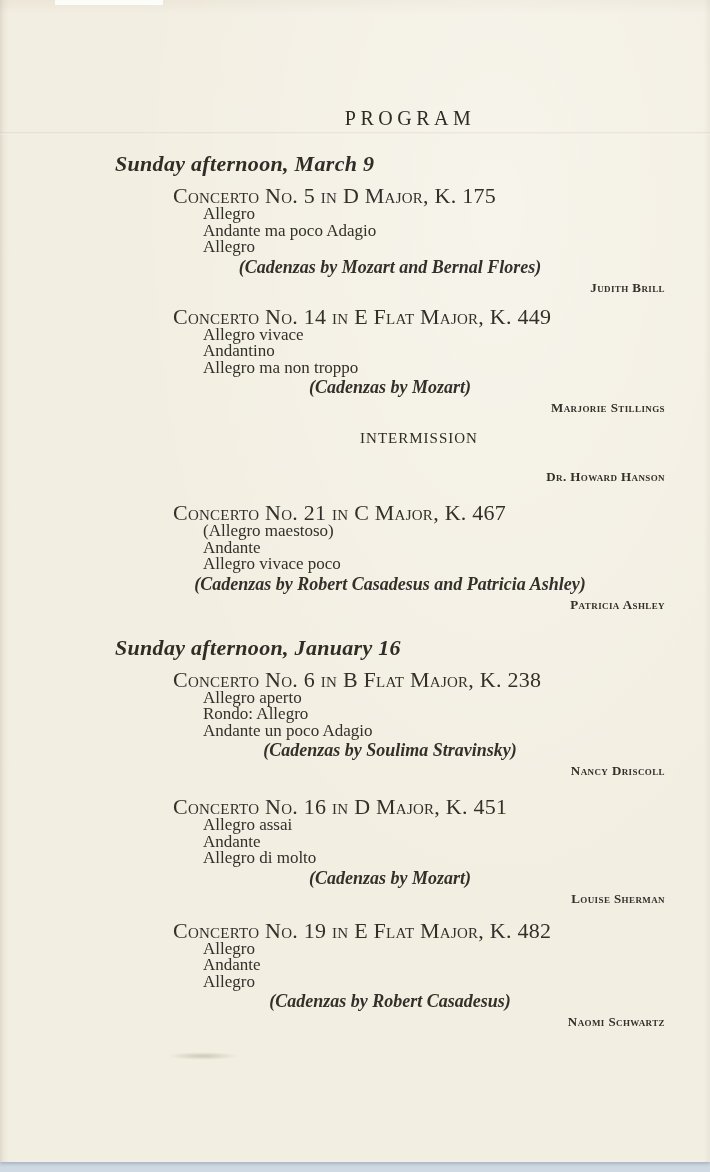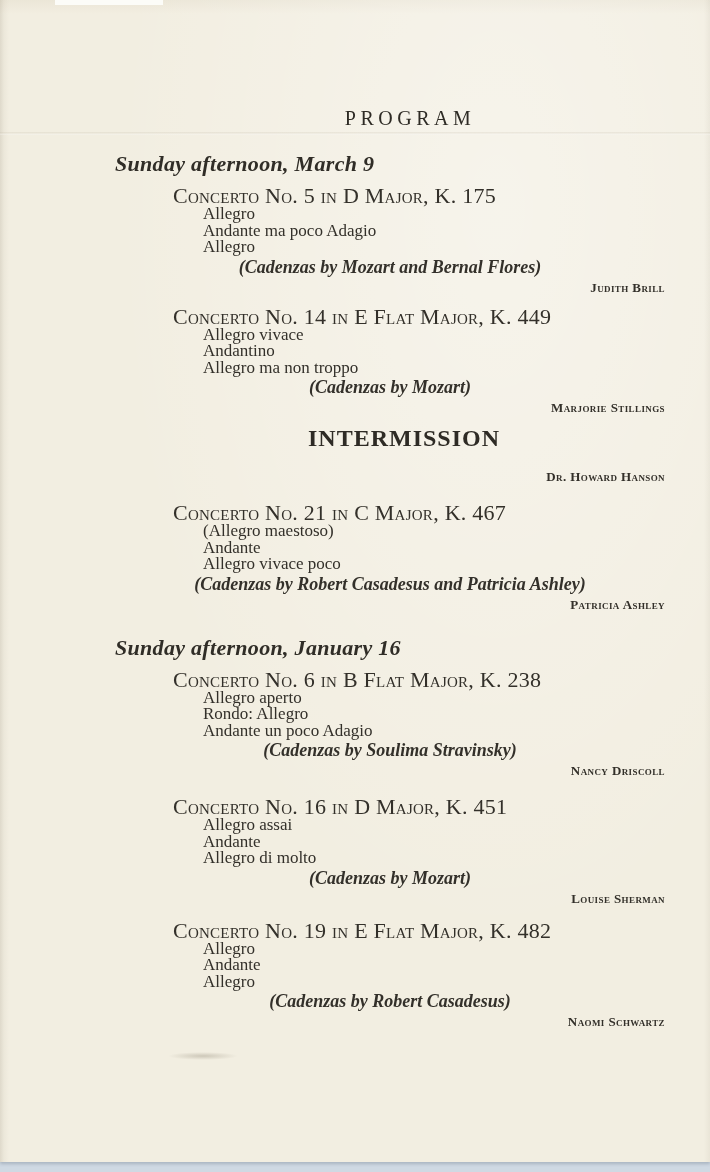--- a/index.html
+++ b/index.html
@@ -100,26 +100,26 @@
     font-variant-caps: small-caps;
     font-weight: 700;
     font-size: 13px;
     line-height: 15px;
     letter-spacing: 0.4px;
     margin-top: 5px;
   }
   .performer.solo { margin-top: 6px; }
   .intermission {
     text-align: center;
-    font-size: 24px;
+    font-size: 15px;
     line-height: 18px;
     letter-spacing: 1px;
-    font-weight: 700;
-    position: relative;
-    left: 14px;
+    font-weight: 400;
+    position: relative;
+    left: 29px;
     margin-top: 14px;
     color: #2e2b25;
   }
   .mt-9  { margin-top: 9px; }
   .mt-12 { margin-top: 12px; }
   .mt-15 { margin-top: 15px; }
   .mt-17 { margin-top: 19px; }
   .mt-19 { margin-top: 19px; }
   .mt-22 { margin-top: 22px; }
 </style>

